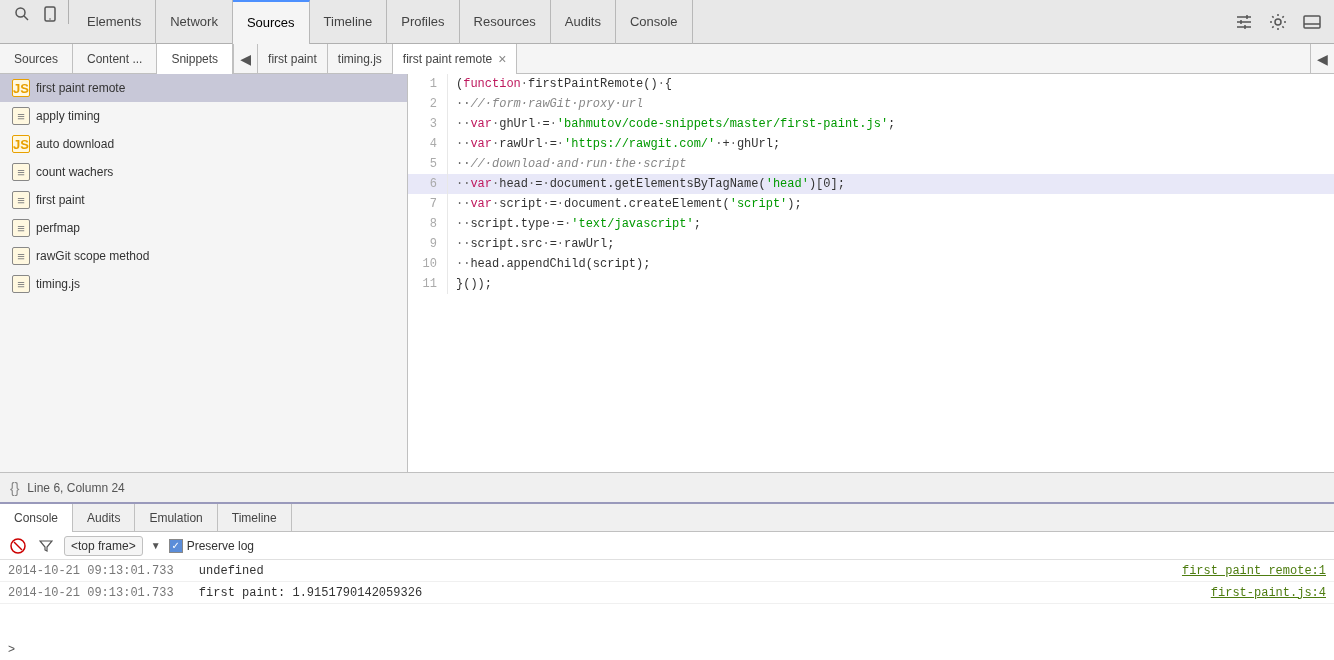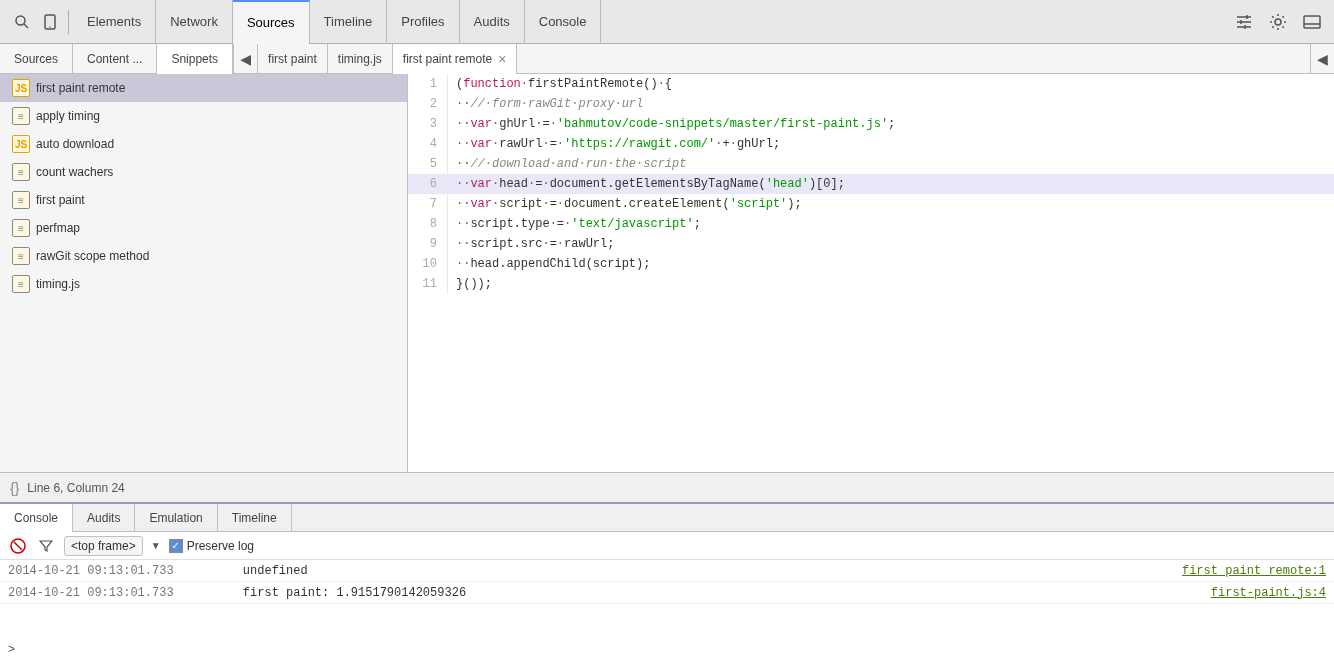--- a/index.html
+++ b/index.html
@@ -1,21 +1,20 @@
 <!DOCTYPE html>
 <html><head>
   <meta charset="utf-8">
   <style>
     * { box-sizing: border-box; margin: 0; padding: 0; }
     body { font-family: -apple-system, BlinkMacSystemFont, 'Helvetica Neue', Arial, sans-serif; font-size: 12px; background: #f0f0f0; color: #333; overflow: hidden; width: 1334px; height: 660px; }
 
     
     .toolbar {
       display: flex;
-      align-items: center;
       background: #e8e8e8;
       border-bottom: 1px solid #b0b0b0;
       height: 44px;
       padding: 0 8px;
       gap: 0;
     }
     .toolbar-icon {
       width: 28px; height: 28px;
       display: flex; align-items: center; justify-content: center;
       cursor: pointer;
@@ -151,21 +150,21 @@
       font-size: 12px;
       color: #333;
     }
     .sidebar-item.active { background: #c8c8d8; }
     .sidebar-item .file-icon {
       width: 18px; height: 18px;
       border: 1px solid #c0a060;
       background: #fff8e0;
       border-radius: 2px;
       display: flex; align-items: center; justify-content: center;
-      font-size: 10px;
+      font-size: 13px;
       color: #c0a060;
       font-weight: bold;
       flex-shrink: 0;
     }
     .sidebar-item .file-icon.js { color: #e8a000; border-color: #e8a000; }
     .sidebar-item .file-icon.txt { color: #888; border-color: #888; }
 
     
     .code-editor {
       flex: 1;
@@ -288,21 +287,21 @@
     }
     .console-row {
       display: flex;
       align-items: center;
       min-height: 22px;
       padding: 2px 8px;
       border-bottom: 1px solid #f0f0f0;
       justify-content: space-between;
     }
     .console-row .timestamp { color: #777; margin-right: 18px; }
-    .console-row .msg { color: #333; margin-left: 44px; }
+    .console-row .msg { color: #333; }
     .console-row .source-link { color: #4d7c0f; text-decoration: underline; cursor: pointer; }
     .console-input-row {
       display: flex;
       align-items: center;
       height: 22px;
       padding: 0 8px;
       gap: 6px;
     }
     .chevron-icon { color: #555; font-size: 12px; }
   </style>
@@ -322,20 +321,21 @@
       <circle cx="8" cy="13" r="0.8" fill="#555"></circle>
     </svg>
   </div>
   <div class="toolbar-sep"></div>
   <div class="toolbar-tabs">
     <div class="toolbar-tab">Elements</div>
     <div class="toolbar-tab">Network</div>
     <div class="toolbar-tab sources-tab">Sources</div>
     <div class="toolbar-tab">Timeline</div>
     <div class="toolbar-tab">Profiles</div>
+    <div class="toolbar-tab">Resources</div>
     <div class="toolbar-tab">Audits</div>
     <div class="toolbar-tab">Console</div>
   </div>
   <div class="toolbar-right">
     <div class="toolbar-right-icon" style="font-size:14px;">
       <svg width="18" height="14" viewBox="0 0 18 14" fill="none">
         <line x1="2" y1="2" x2="16" y2="2" stroke="#555" stroke-width="1.5"></line>
         <line x1="2" y1="7" x2="16" y2="7" stroke="#555" stroke-width="1.5"></line>
         <line x1="2" y1="12" x2="16" y2="12" stroke="#555" stroke-width="1.5"></line>
         <line x1="12" y1="0" x2="12" y2="4" stroke="#555" stroke-width="1.5"></line>

